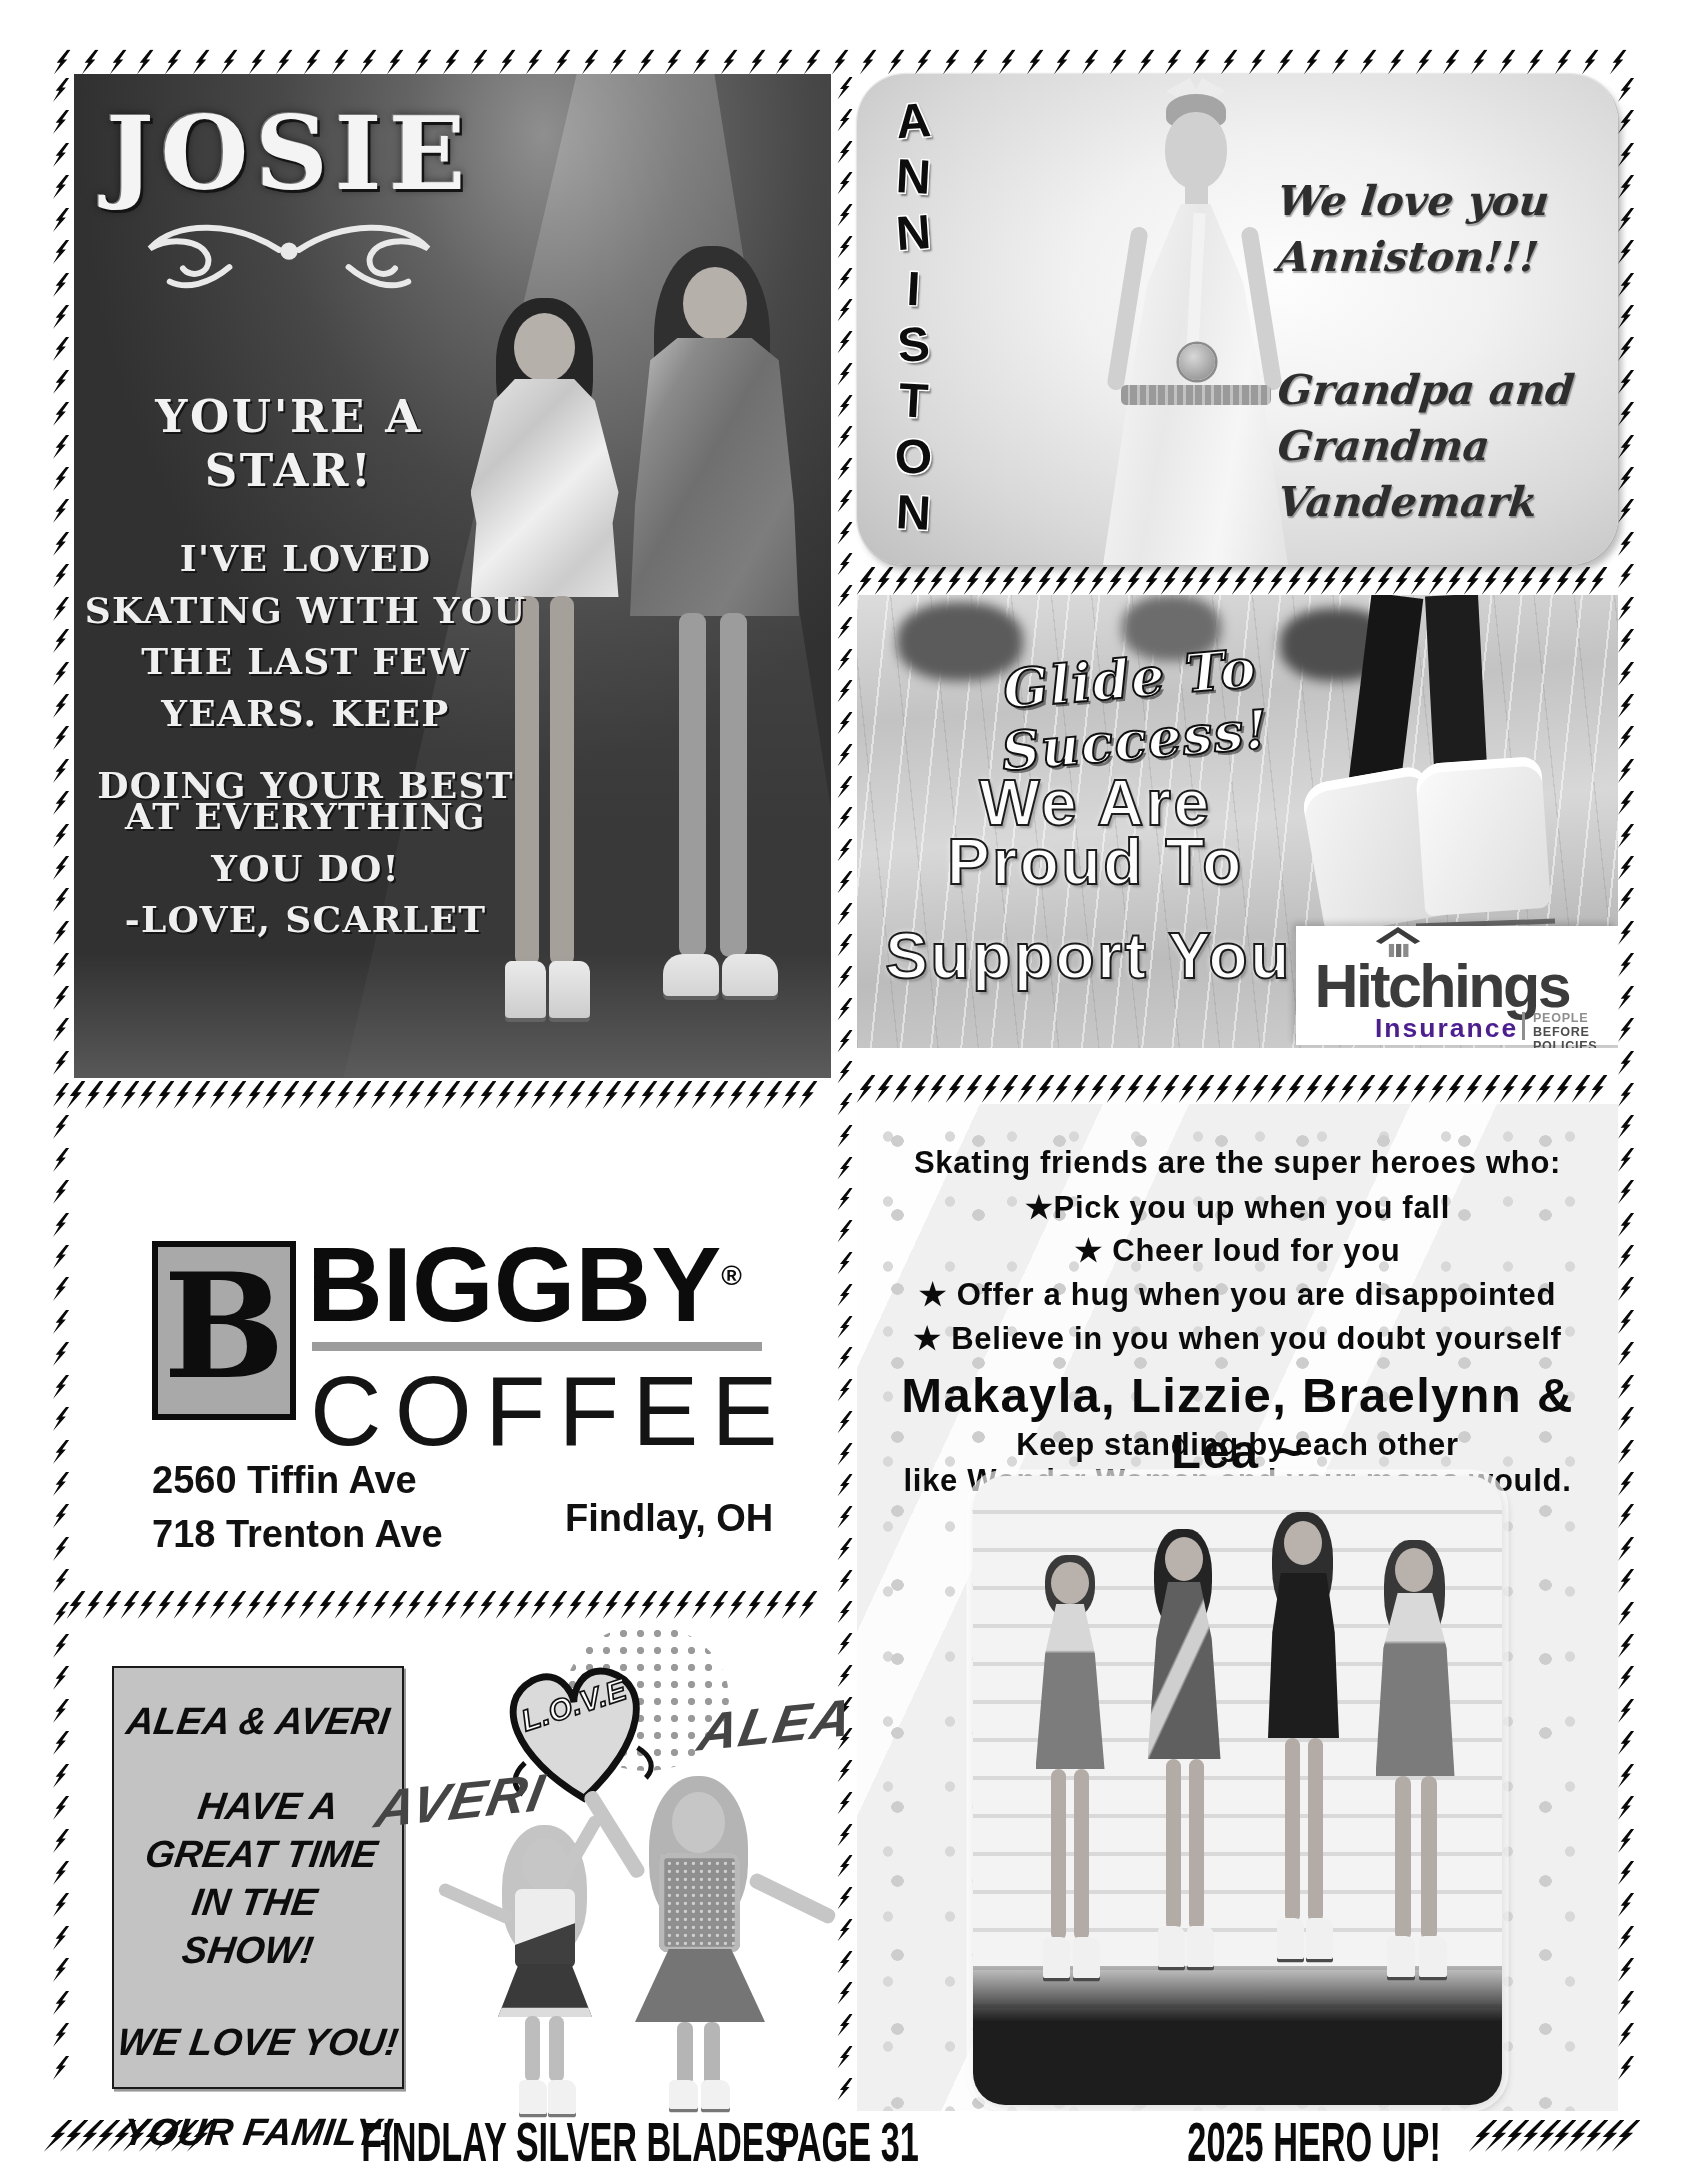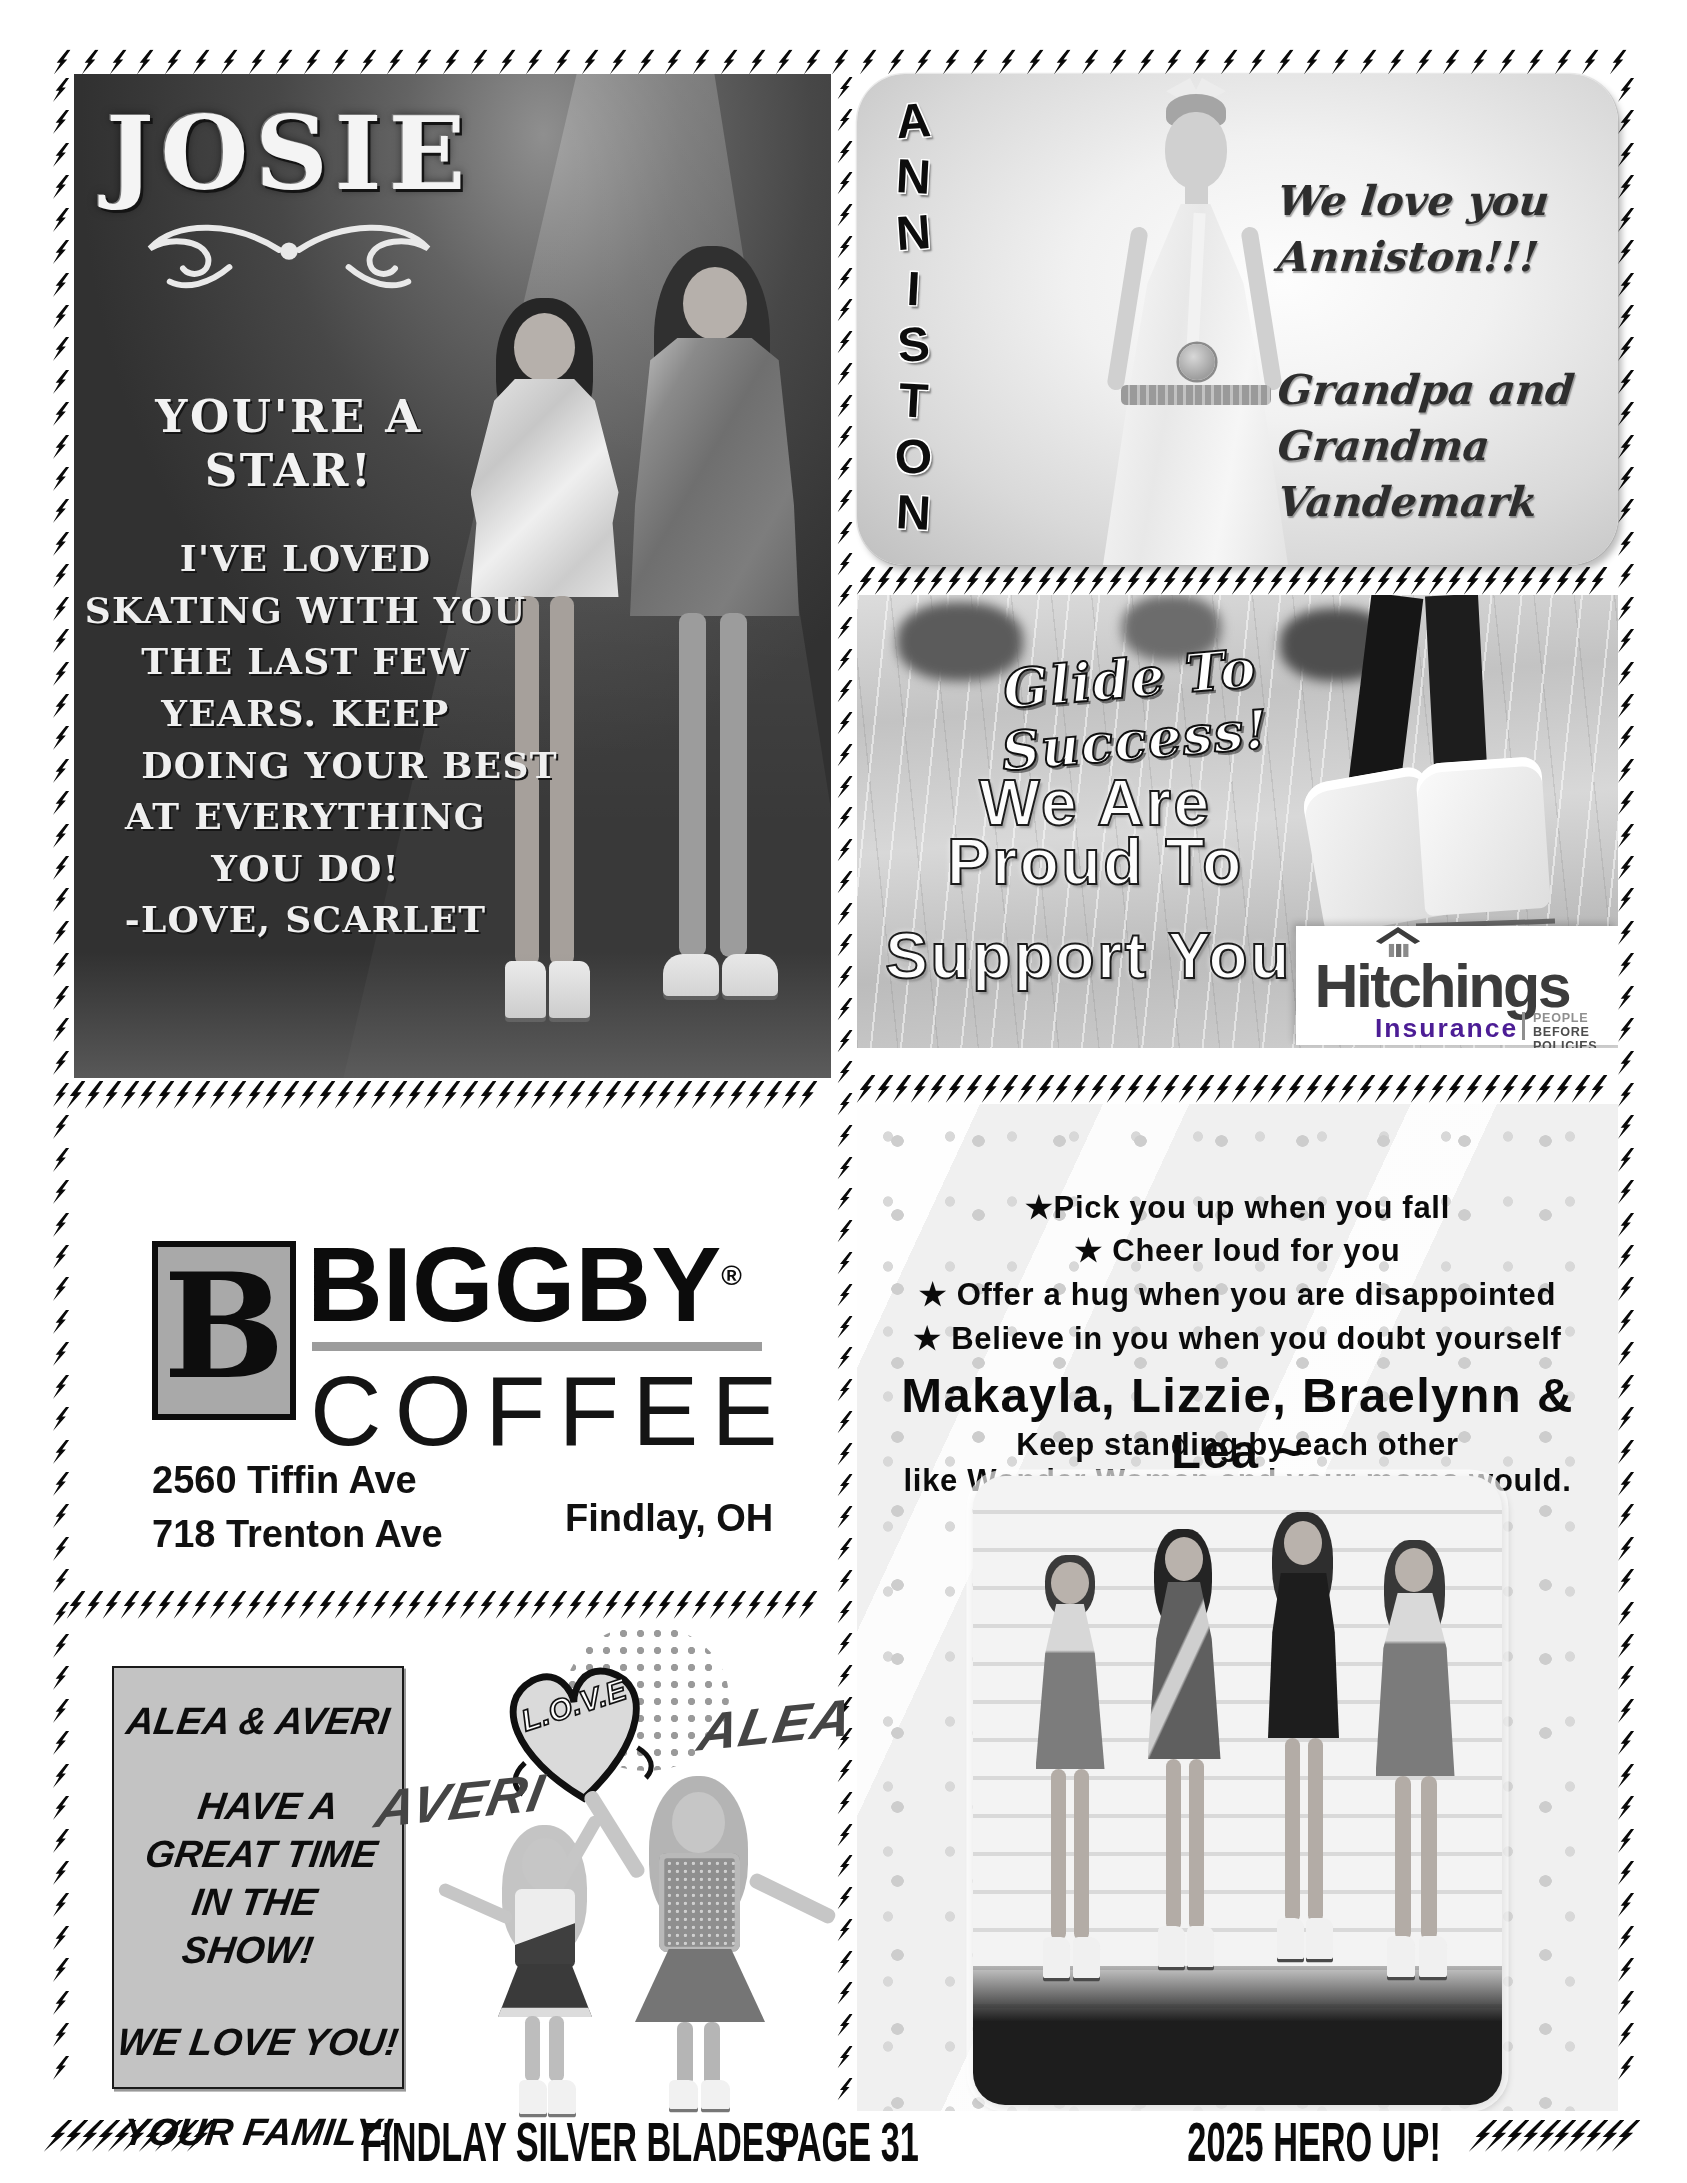--- a/index.html
+++ b/index.html
@@ -1421,21 +1421,21 @@
         <path d="M330 86 C360 112 396 120 420 108"></path>
       </g>
       <circle cx="240" cy="62" r="13" fill="#e9e9e9"></circle>
     </svg>
     <div class="abs josie-tag" style="top:316px;">YOU'RE A</div>
     <div class="abs josie-tag" style="top:370px;">STAR!</div>
     <div class="abs josie-line" style="top:463px;">I'VE LOVED</div>
     <div class="abs josie-line" style="top:515px;">SKATING WITH YOU</div>
     <div class="abs josie-line" style="top:566px;">THE LAST FEW</div>
     <div class="abs josie-line" style="top:618px;">YEARS.  KEEP</div>
-    <div class="abs josie-line" style="top:670px;margin-left:44px;">DOING YOUR BEST</div>
+    <div class="abs josie-line" style="top:690px;">DOING YOUR BEST</div>
     <div class="abs josie-line" style="top:721px;">AT EVERYTHING</div>
     <div class="abs josie-line" style="top:773px;">YOU DO!</div>
     <div class="abs josie-line" style="top:824px;">-LOVE, SCARLET</div>
     <div class="josie-floor"></div>
   </div>
 
   <div id="anniston-panel" class="panel">
     <div class="abs" style="left:17px;top:18.5px;">
       <div class="ann-letter">A</div>
       <div class="ann-letter">N</div>
@@ -1563,20 +1563,21 @@
            background:radial-gradient(circle at 30% 30%, #cfcfcf 1.3px, #8f8f8f 2px);background-size:8px 8px;box-shadow:inset 0 0 0 5.3px #b9b9b9;"></div>
       <div class="abs" style="left:32px;top:177px;width:130px;height:73px;background:#757575;clip-path:polygon(26% 0,74% 0,100% 100%,0 100%);"></div>
       <div class="abs" style="left:74px;top:250px;width:16px;height:64px;background:#b5b5b5;border-radius:6.6px;"></div>
       <div class="abs" style="left:101px;top:250px;width:16px;height:64px;background:#b5b5b5;border-radius:6.6px;"></div>
       <div class="av-skate" style="left:66px;top:308px;width:29px;height:29px;"></div>
       <div class="av-skate" style="left:98px;top:308px;width:29px;height:29px;"></div>
     </div>
   </div>
 
   <div id="friends-panel" class="panel">
+    <div class="fr-line fr-small" style="top:41px;">Skating friends are the super heroes who:</div>
     <div class="fr-line fr-small" style="top:85px;">★Pick you up when you fall</div>
     <div class="fr-line fr-small" style="top:128px;">★ Cheer loud for you</div>
     <div class="fr-line fr-small" style="top:172px;">★ Offer a hug when you are disappointed</div>
     <div class="fr-line fr-small" style="top:216px;">★ Believe in you when you doubt yourself</div>
     <div class="fr-line fr-names" style="top:263px;">Makayla, Lizzie, Braelynn &amp; Lea ~</div>
     <div class="fr-line fr-small" style="top:323px;">Keep standing by each other</div>
     <div class="fr-line fr-small" style="top:359px;">like Wonder Woman and your moms would.</div>
 
     <div id="friends-photo">
       <div id="friends-floor"></div>

